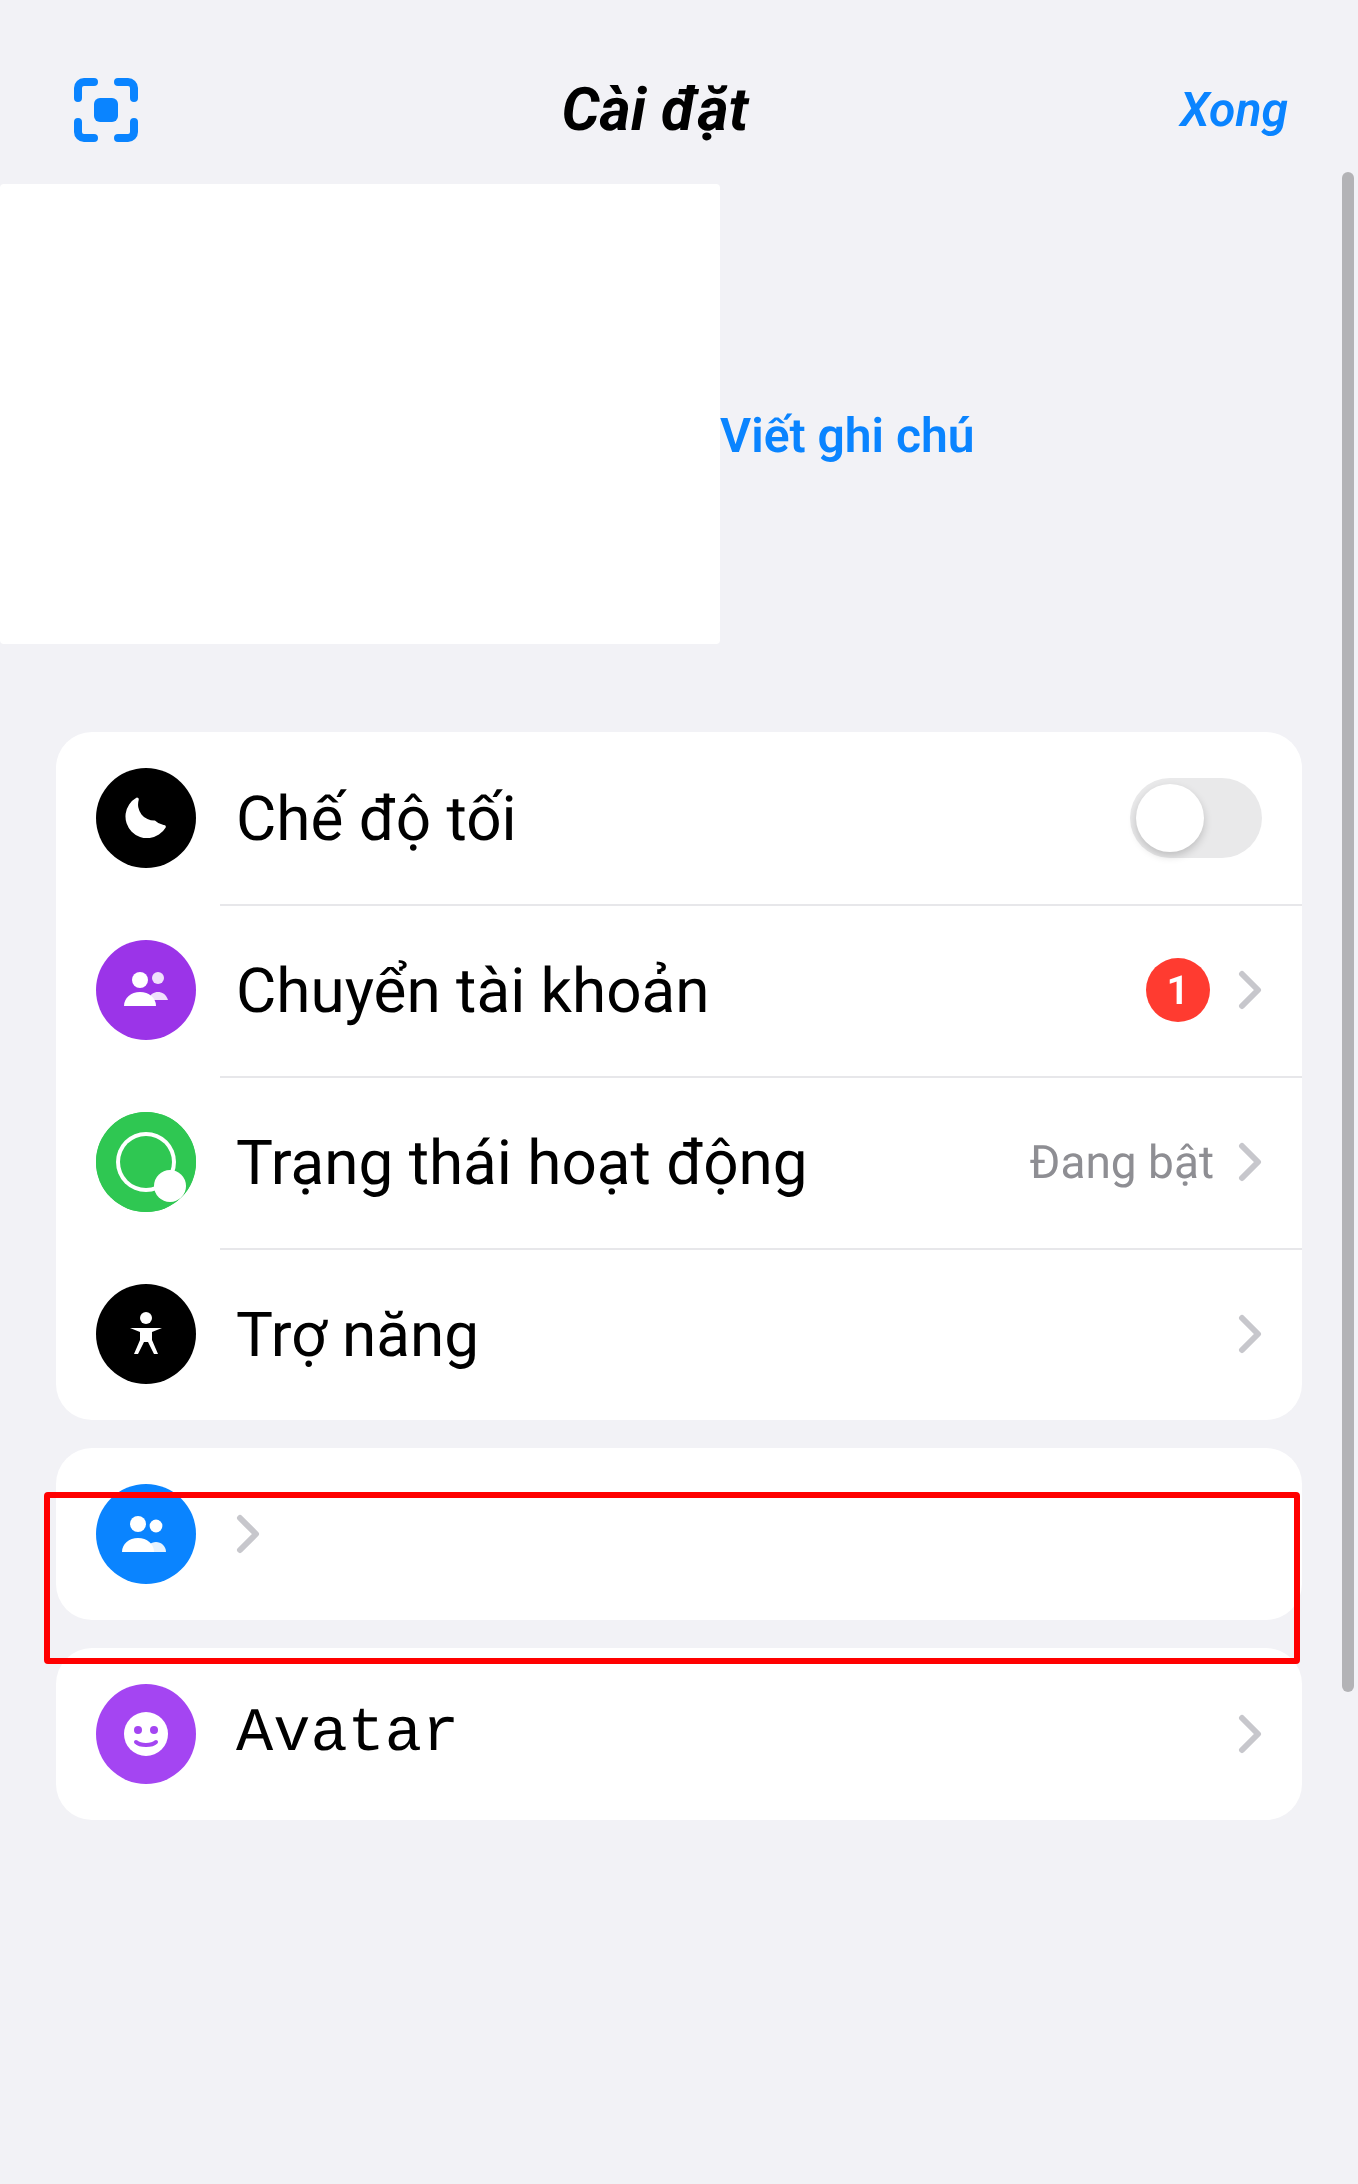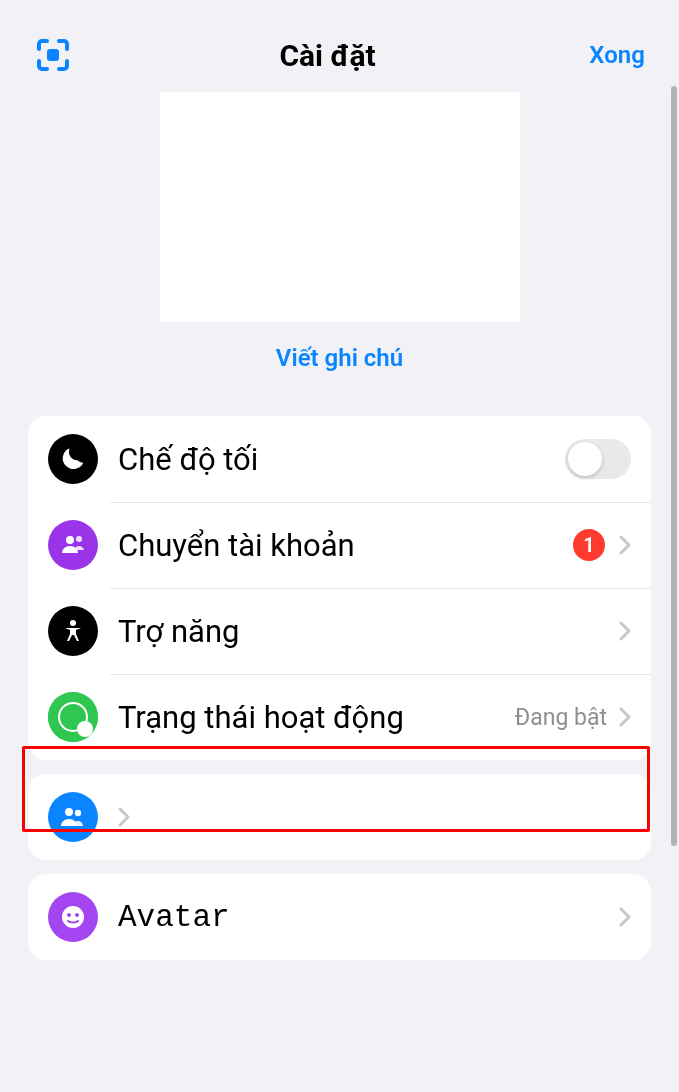--- a/index.html
+++ b/index.html
@@ -10,20 +10,21 @@
       height: 1092px;
       overflow: hidden;
       position: relative;
     }
     .header {
       display: flex;
       align-items: center;
       justify-content: space-between;
       padding: 36px 28px 12px 34px;
       background: #f2f2f6;
+      font-style: italic;
     }
     .qr-btn {
       width: 38px; height: 38px;
       display: flex; align-items: center; justify-content: center;
       cursor: pointer;
     }
     .title {
       font-size: 30px;
       font-weight: 700;
       color: #000;
@@ -33,21 +34,21 @@
     .done-btn {
       font-size: 24px;
       font-weight: 600;
       color: #0a84ff;
       cursor: pointer;
       min-width: 68px;
       text-align: center;
     }
     .profile-area {
       display: flex;
-      flex-direction: column;
+      flex-direction: row;
       align-items: center;
       padding: 6px 0 30px 0;
       background: #f2f2f6;
     }
     .profile-pic {
       width: 360px; height: 230px;
       background: #fff;
       border-radius: 2px;
     }
     .note-btn {
@@ -192,48 +193,48 @@
       </svg>
     </div>
     <div class="row-label">Chuyển tài khoản</div>
     <div class="badge">1</div>
     <svg class="chevron" viewBox="0 0 12 20">
         <path d="M2 2l8 8-8 8" stroke="#c7c7cc" stroke-width="3" fill="none" stroke-linecap="round" stroke-linejoin="round"></path>
       </svg>
   </div>
 
   <div class="row">
-    <div class="icon-holder bg-black">
-      <svg width="28" height="28" viewBox="0 0 28 28" fill="#fff">
-          <circle cx="14" cy="6" r="3"></circle>
-          <path d="M6 11h16l-5 2v4l3 7h-2l-3-6h-2l-3 6H8l3-7v-4Z"></path>
-        </svg>
-    </div>
-    <div class="row-label">Trợ năng</div>
-    <svg class="chevron" viewBox="0 0 12 20">
-        <path d="M2 2l8 8-8 8" stroke="#c7c7cc" stroke-width="3" fill="none" stroke-linecap="round" stroke-linejoin="round"></path>
-      </svg>
-  </div>
-
-  <div class="row">
     <div class="icon-holder bg-green" style="position:relative;">
       <svg width="50" height="50" viewBox="0 0 50 50">
           <circle cx="25" cy="25" r="25" fill="#2fc752"></circle>
           <circle cx="25" cy="25" r="15" fill="#fff"></circle>
           <circle cx="25" cy="25" r="13" fill="#2fc752"></circle>
           <circle cx="37" cy="37" r="8" fill="#fff"></circle>
         </svg>
     </div>
     <div class="row-label">Trạng thái hoạt động</div>
     <div class="row-value">Đang bật</div>
     <svg class="chevron" viewBox="0 0 12 20">
         <path d="M2 2l8 8-8 8" stroke="#c7c7cc" stroke-width="3" fill="none" stroke-linecap="round" stroke-linejoin="round"></path>
       </svg>
   </div>
 
+  <div class="row">
+    <div class="icon-holder bg-black">
+      <svg width="28" height="28" viewBox="0 0 28 28" fill="#fff">
+          <circle cx="14" cy="6" r="3"></circle>
+          <path d="M6 11h16l-5 2v4l3 7h-2l-3-6h-2l-3 6H8l3-7v-4Z"></path>
+        </svg>
+    </div>
+    <div class="row-label">Trợ năng</div>
+    <svg class="chevron" viewBox="0 0 12 20">
+        <path d="M2 2l8 8-8 8" stroke="#c7c7cc" stroke-width="3" fill="none" stroke-linecap="round" stroke-linejoin="round"></path>
+      </svg>
+  </div>
+
 </div>
 
 <div class="group">
   <div class="row">
     <div class="icon-holder bg-blue">
       <svg width="30" height="30" viewBox="0 0 30 30" fill="#fff">
         <circle cx="11" cy="10" r="4"></circle>
           <circle cx="20" cy="11" r="3.2"></circle>
         <path d="M3 24c0-4 3.5-7 8-7s8 3 8 7Z"></path>
           <path d="M15 24c0-3 2.5-5 5-5s5 2 5 5Z" opacity="0.9"></path>

